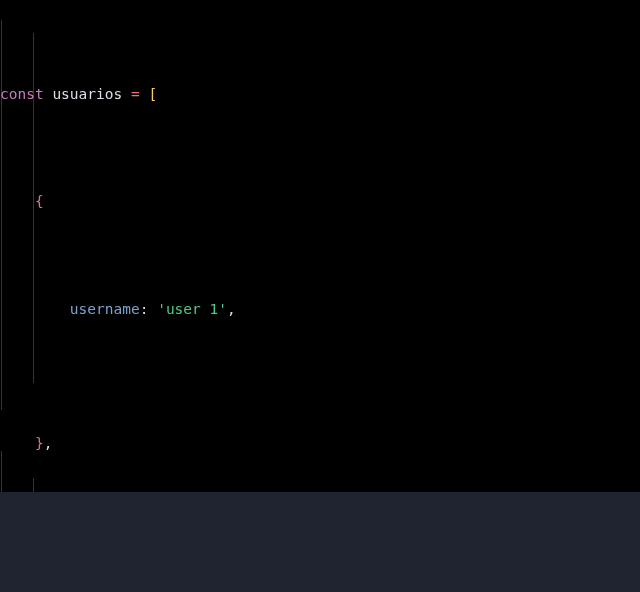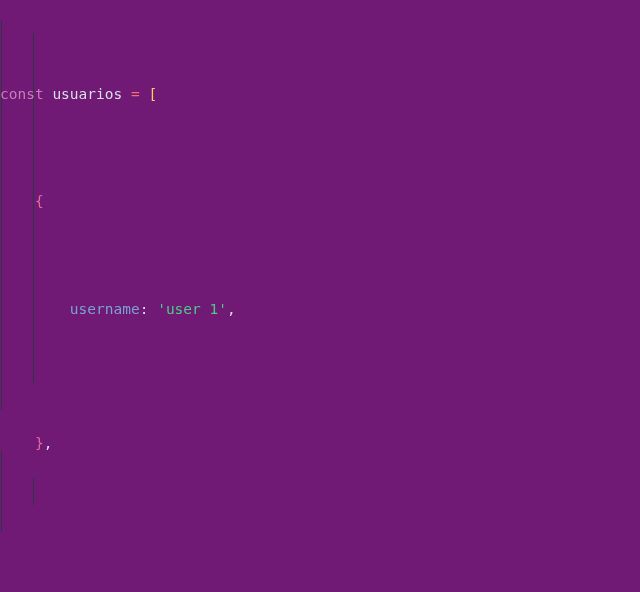--- a/index.html
+++ b/index.html
@@ -4,22 +4,22 @@
 <title>Code Editor</title>
 <style>
   html, body {
     margin: 0;
     padding: 0;
     background: #1f2430;
   }
   #editor {
     position: relative;
     width: 640px;
-    height: 592px;
-    background: #701a75;
+    height: 492px;
+    background: #000000;
     overflow: hidden;
     font-family: "DejaVu Sans Mono", "Liberation Mono", monospace;
     font-size: 14.5px;
     line-height: 26.9px;
     letter-spacing: 0px;
     white-space: pre;
     -webkit-font-smoothing: antialiased;
   }
   .code-area {
     position: absolute;

